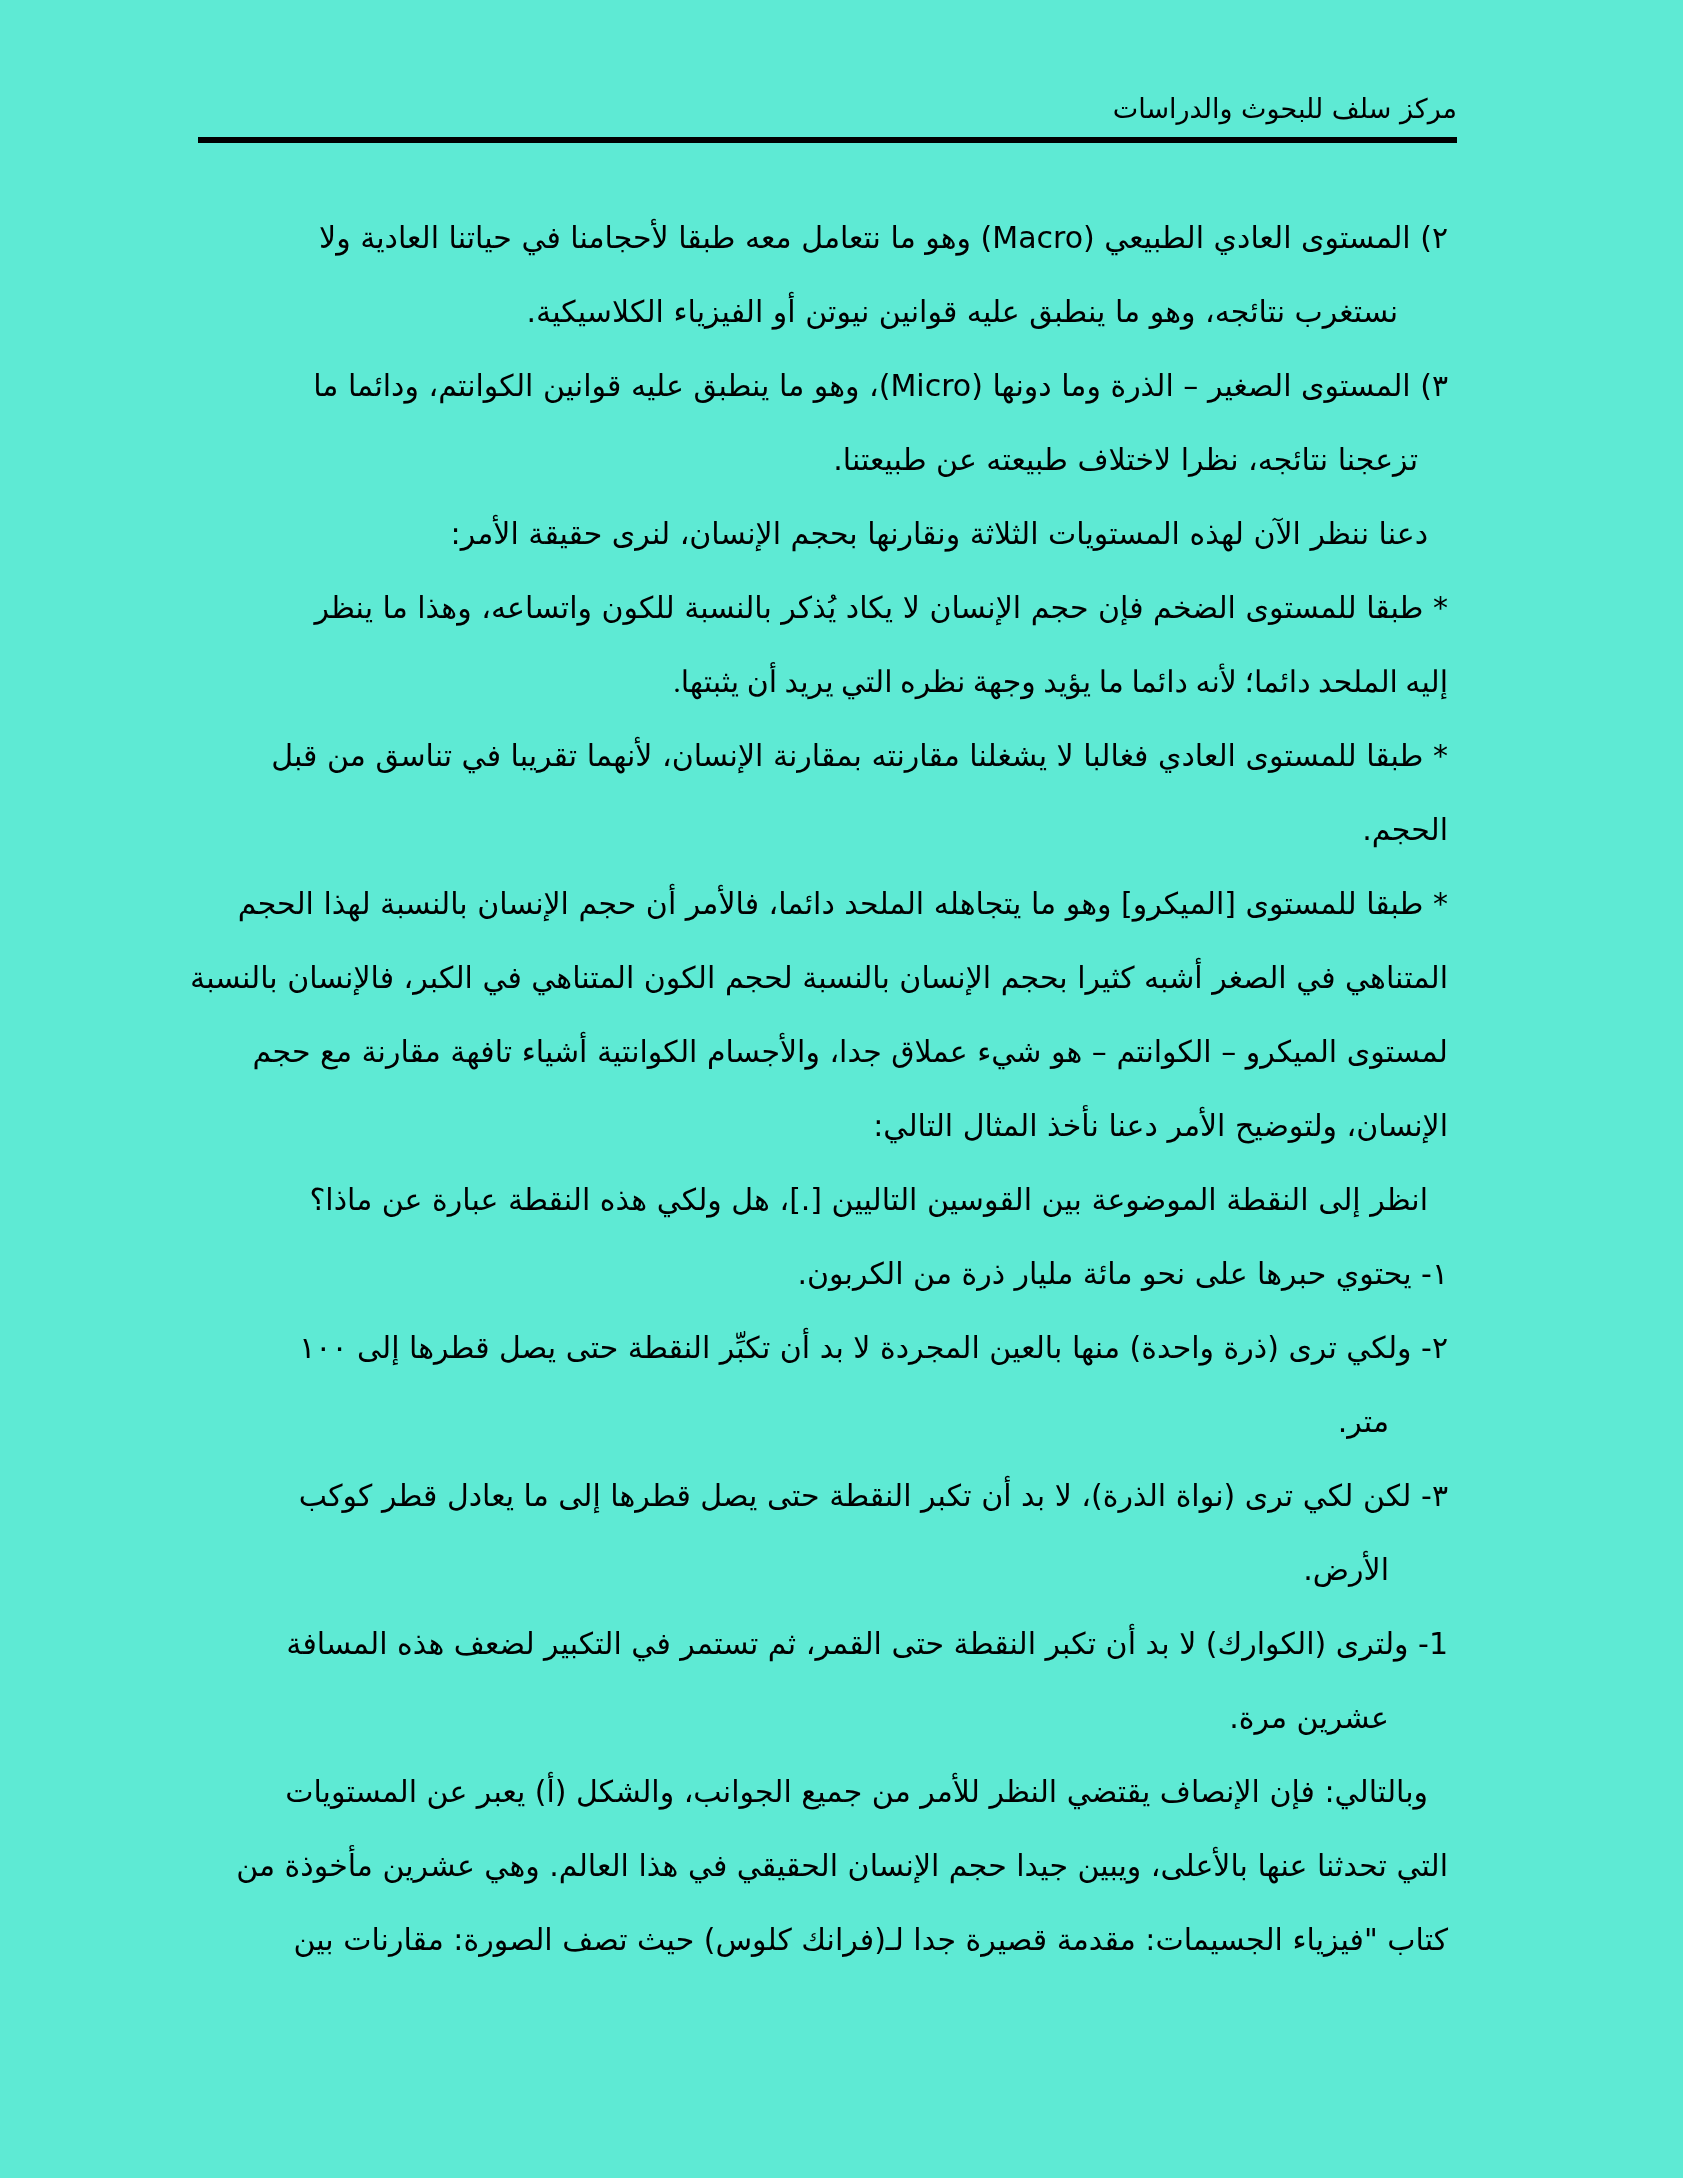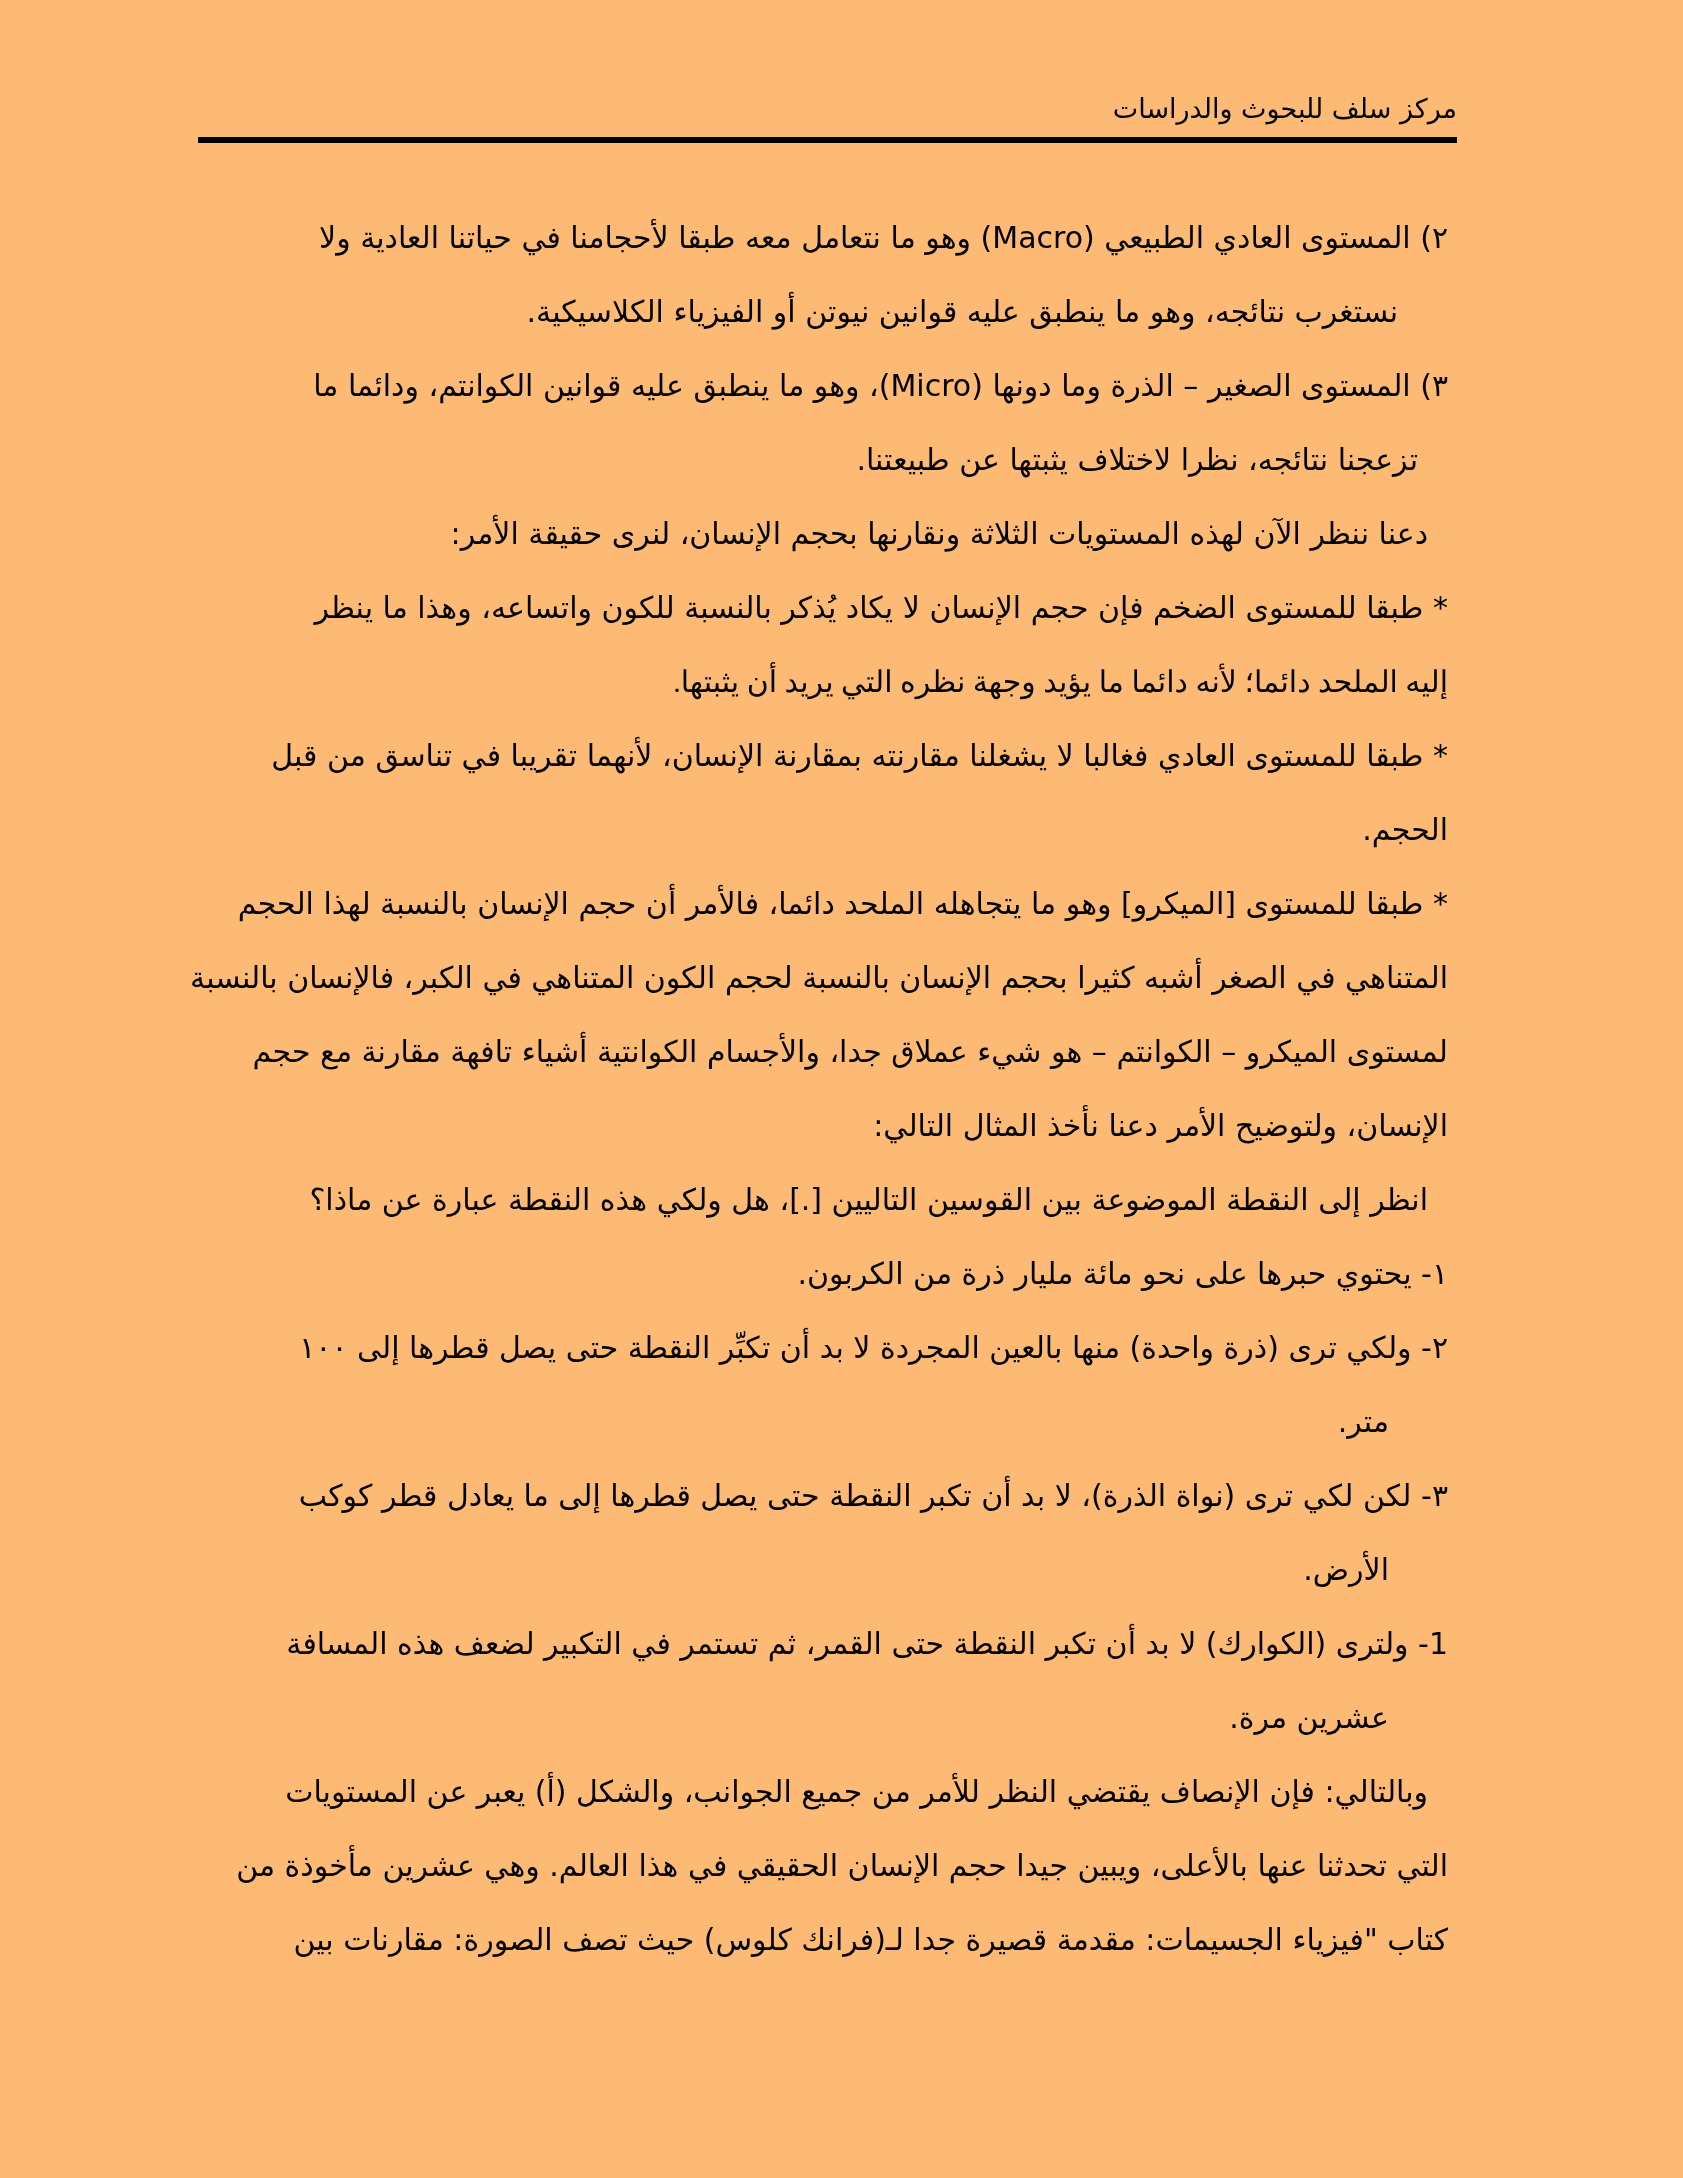--- a/index.html
+++ b/index.html
@@ -8,21 +8,21 @@
     height: 2178px;
     background: #ffffff;
     position: relative;
     overflow: hidden;
     font-family: "DejaVu Sans", sans-serif;
     color: #000000;
   }
   .page {
     position: absolute;
     inset: 0;
-    background: #fdba74;
+    background: #5eead4;
     padding-left: 18px;
   }
   .header-title {
     position: absolute;
     top: 91px;
     right: 226px;
     font-size: 27px;
     line-height: 36px;
     direction: rtl;
     white-space: nowrap;
@@ -60,21 +60,21 @@
 <div class="page">
 
   <div class="header-title">مركز سلف للبحوث والدراسات</div>
 
   <div class="header-rule"></div>
 
   <div class="doc-body">
       <div class="line" style="padding-right: 0px;">٢) المستوى العادي الطبيعي (Macro) وهو ما نتعامل معه طبقا لأحجامنا في حياتنا العادية ولا</div>
       <div class="line" style="padding-right: 50px;">نستغرب نتائجه، وهو ما ينطبق عليه قوانين نيوتن أو الفيزياء الكلاسيكية.</div>
       <div class="line" style="padding-right: 0px;">٣) المستوى الصغير – الذرة وما دونها (Micro)، وهو ما ينطبق عليه قوانين الكوانتم، ودائما ما</div>
-      <div class="line" style="padding-right: 30px;">تزعجنا نتائجه، نظرا لاختلاف يثبتها عن طبيعتنا.</div>
+      <div class="line" style="padding-right: 30px;">تزعجنا نتائجه، نظرا لاختلاف طبيعته عن طبيعتنا.</div>
       <div class="line" style="padding-right: 20px;">دعنا ننظر الآن لهذه المستويات الثلاثة ونقارنها بحجم الإنسان، لنرى حقيقة الأمر:</div>
       <div class="line" style="padding-right: 0px;">* طبقا للمستوى الضخم فإن حجم الإنسان لا يكاد يُذكر بالنسبة للكون واتساعه، وهذا ما ينظر</div>
       <div class="line" style="padding-right: 0px; font-family: Liberation Serif, serif;">إليه الملحد دائما؛ لأنه دائما ما يؤيد وجهة نظره التي يريد أن يثبتها.</div>
       <div class="line" style="padding-right: 0px;">* طبقا للمستوى العادي فغالبا لا يشغلنا مقارنته بمقارنة الإنسان، لأنهما تقريبا في تناسق من قبل</div>
       <div class="line" style="padding-right: 0px;">الحجم.</div>
       <div class="line" style="padding-right: 0px;">* طبقا للمستوى [الميكرو] وهو ما يتجاهله الملحد دائما، فالأمر أن حجم الإنسان بالنسبة لهذا الحجم</div>
       <div class="line" style="padding-right: 0px;">المتناهي في الصغر أشبه كثيرا بحجم الإنسان بالنسبة لحجم الكون المتناهي في الكبر، فالإنسان بالنسبة</div>
       <div class="line" style="padding-right: 0px;">لمستوى الميكرو – الكوانتم – هو شيء عملاق جدا، والأجسام الكوانتية أشياء تافهة مقارنة مع حجم</div>
       <div class="line" style="padding-right: 0px;">الإنسان، ولتوضيح الأمر دعنا نأخذ المثال التالي:</div>
       <div class="line" style="padding-right: 20px;">انظر إلى النقطة الموضوعة بين القوسين التاليين [.]، هل ولكي هذه النقطة عبارة عن ماذا؟</div>

